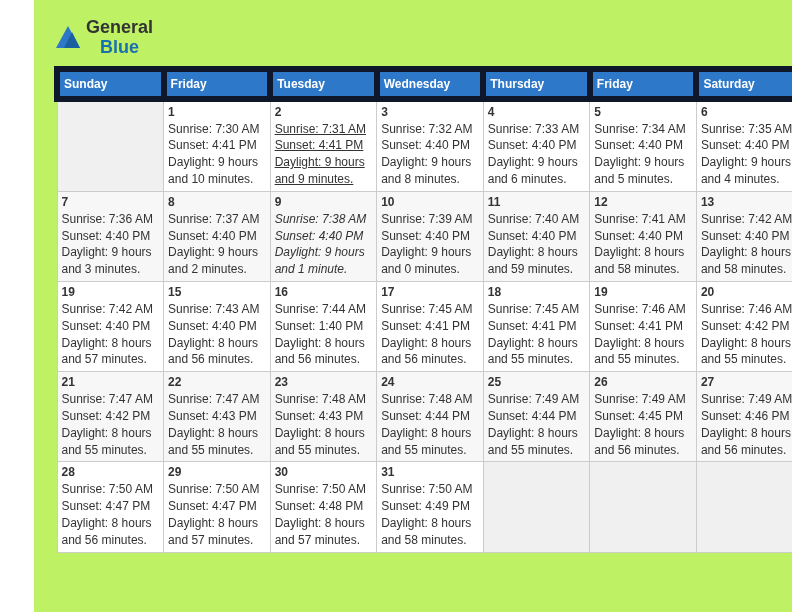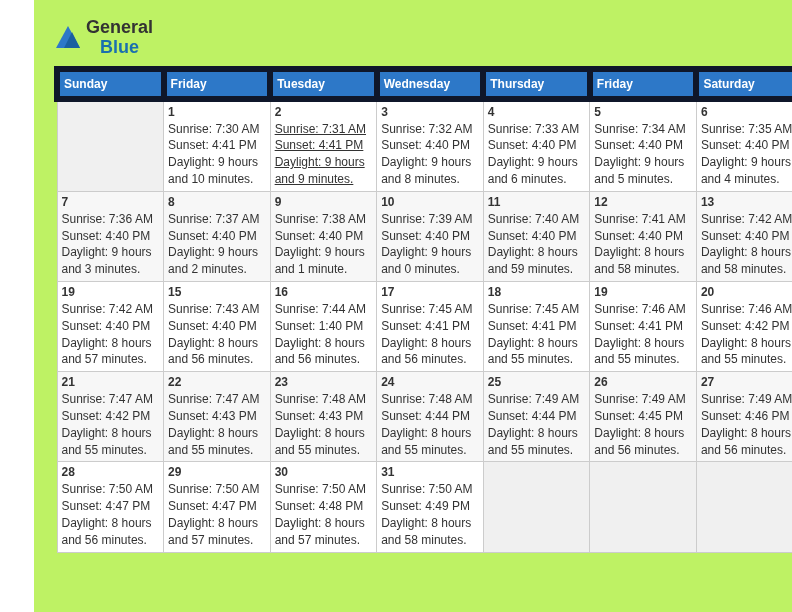--- a/index.html
+++ b/index.html
@@ -186,21 +186,21 @@
           </td>
           <td>
             <span class="day-number">8</span>
             <div class="day-info" style="white-space: pre-line;">Sunrise: 7:37 AM
 Sunset: 4:40 PM
 Daylight: 9 hours
 and 2 minutes.</div>
           </td>
           <td>
             <span class="day-number">9</span>
-            <div class="day-info" style="white-space: pre-line;">Sunrise: 7:38 AM
+            <div class="day-info" style="white-space: pre-line; font-style: italic;">Sunrise: 7:38 AM
 Sunset: 4:40 PM
 Daylight: 9 hours
 and 1 minute.</div>
           </td>
           <td>
             <span class="day-number">10</span>
             <div class="day-info" style="white-space: pre-line;">Sunrise: 7:39 AM
 Sunset: 4:40 PM
 Daylight: 9 hours
 and 0 minutes.</div>

